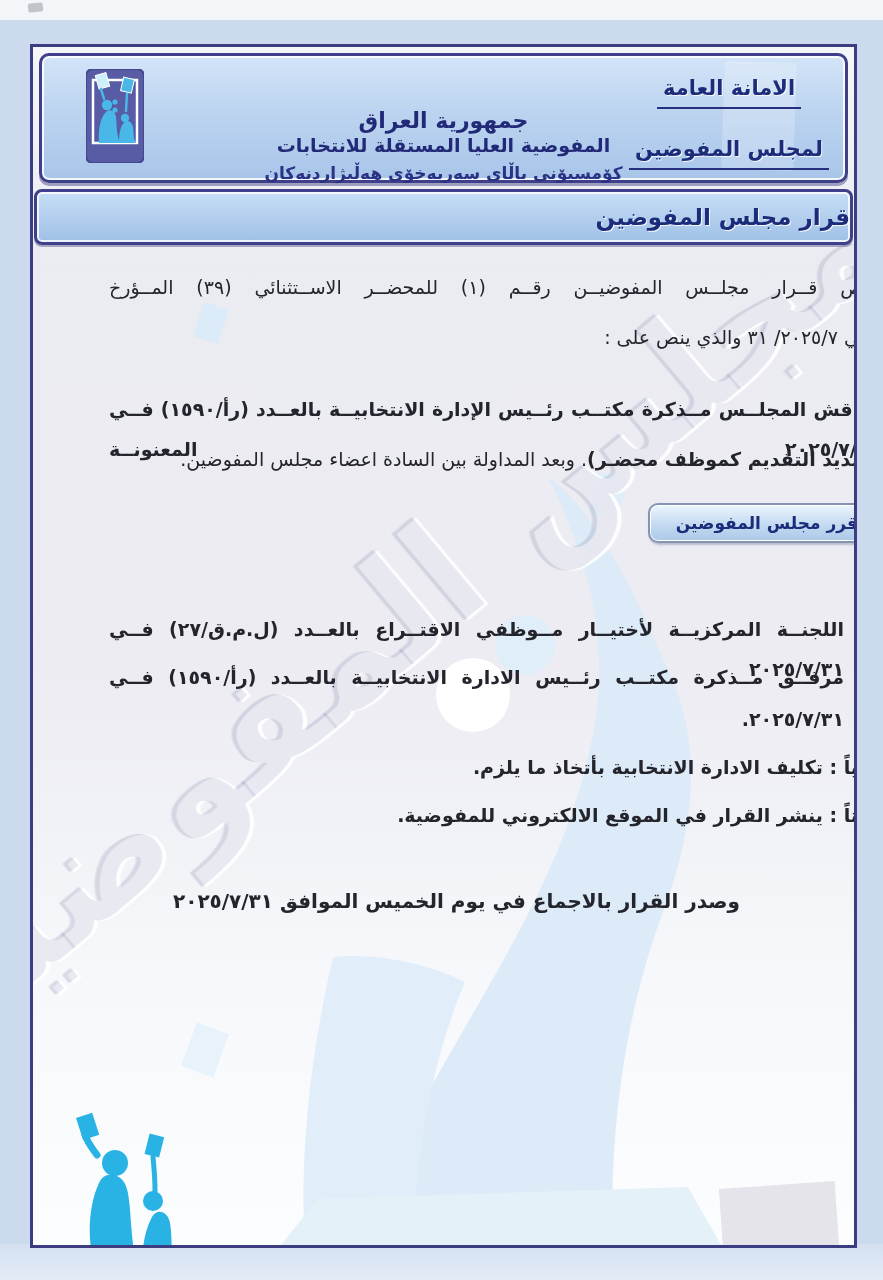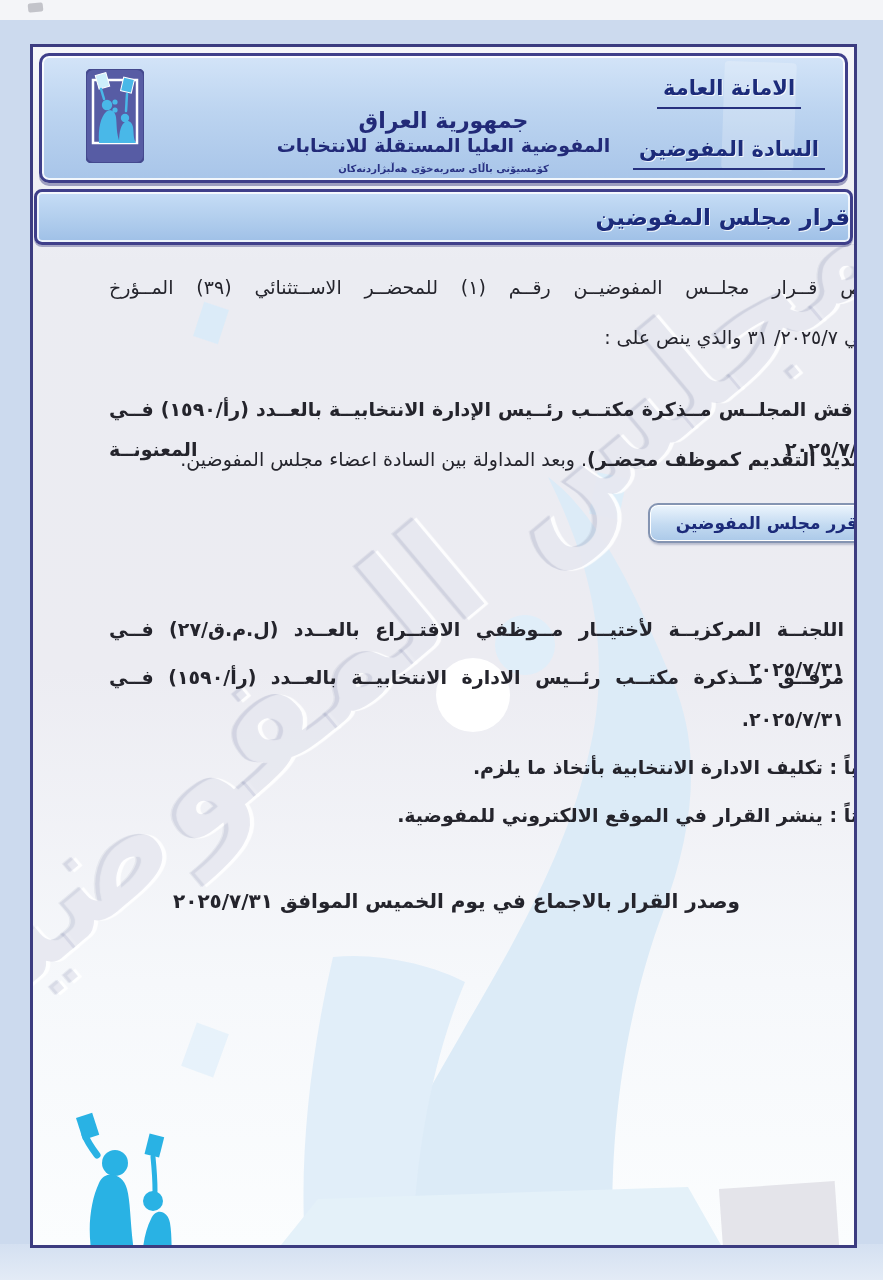--- a/index.html
+++ b/index.html
@@ -38,21 +38,21 @@
     box-shadow:inset 0 0 0 2px rgba(255,255,255,0.85), 0 3px 0 rgba(60,60,128,0.45);
   }
   .header-wm{position:absolute;right:50px;top:6px;width:72px;height:108px;background:rgba(255,255,255,0.22);transform:rotate(2deg);border-radius:4px;}
   .logo-wrap{position:absolute;left:44px;top:13px;width:58px;height:94px;}
   .center-block{
     position:absolute;left:50%;top:9px;transform:translateX(-50%);
     width:380px;text-align:center;color:#222a78;direction:rtl;margin-top:43px;
   }
   .callig1{font-size:22px;font-weight:bold;letter-spacing:1px;}
   .callig2{font-size:19px;font-weight:bold;margin-top:1px;letter-spacing:0.5px;}
-  .kurdish{font-size:10px;font-weight:bold;margin-top:7px;color:#293284;}
+  .kurdish{font-size:17px;font-weight:bold;margin-top:7px;color:#293284;}
   .english{font-size:13px;font-weight:bold;margin-top:5px;color:#2e3a8c;letter-spacing:0.2px;font-family:"Liberation Sans","DejaVu Sans",sans-serif;}
   .right-block{
     position:absolute;right:16px;top:20px;width:200px;
     display:flex;flex-direction:column;align-items:center;gap:28px;
     direction:rtl;
   }
   .rline{
     font-size:21px;font-weight:bold;color:#1c2b7a;
     border-bottom:2px solid #26307e;padding:0 6px 7px 6px;
     text-shadow:1px 1px 0 rgba(255,255,255,0.8);
@@ -165,21 +165,21 @@
     </div>
 
     <div class="center-block">
       <div class="callig1">جمهورية العراق</div>
       <div class="callig2">المفوضية العليا المستقلة للانتخابات</div>
       <div class="kurdish">كۆمسيۆنى باڵاى سەربەخۆى هەڵبژاردنەكان</div>
     </div>
 
     <div class="right-block">
       <span class="rline">الامانة العامة</span>
-      <span class="rline">السادة المفوضين</span>
+      <span class="rline">لمجلس المفوضين</span>
     </div>
   </div>
 
   <div class="banner">
     <span>قرار مجلس المفوضين</span>
   </div>
 
   <div class="content">
 
     <div class="bline jline p1l1">نــص قــرار مجلــس المفوضيــن رقــم (١) للمحضــر الاســتثنائي (٣٩) المــؤرخ</div>

